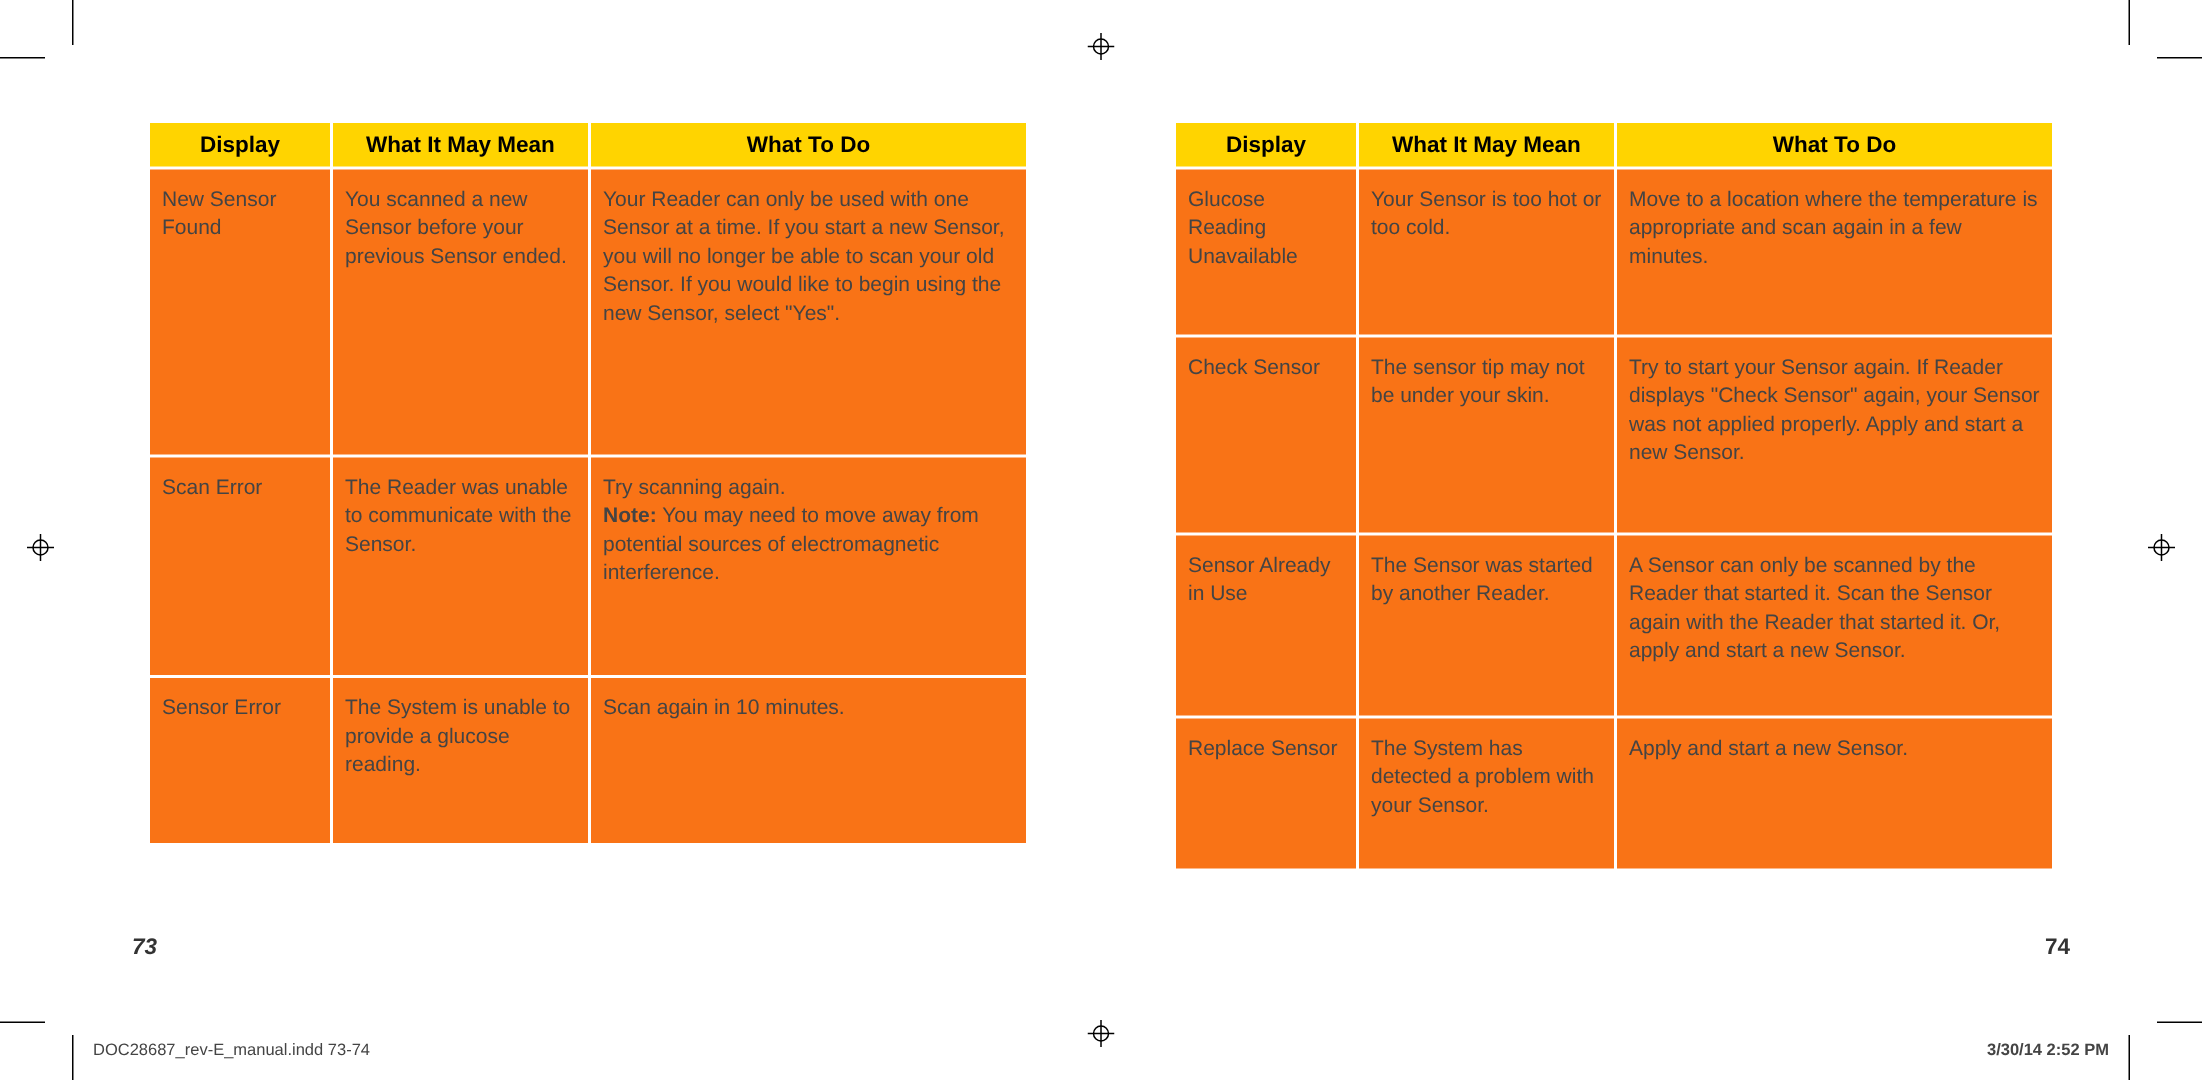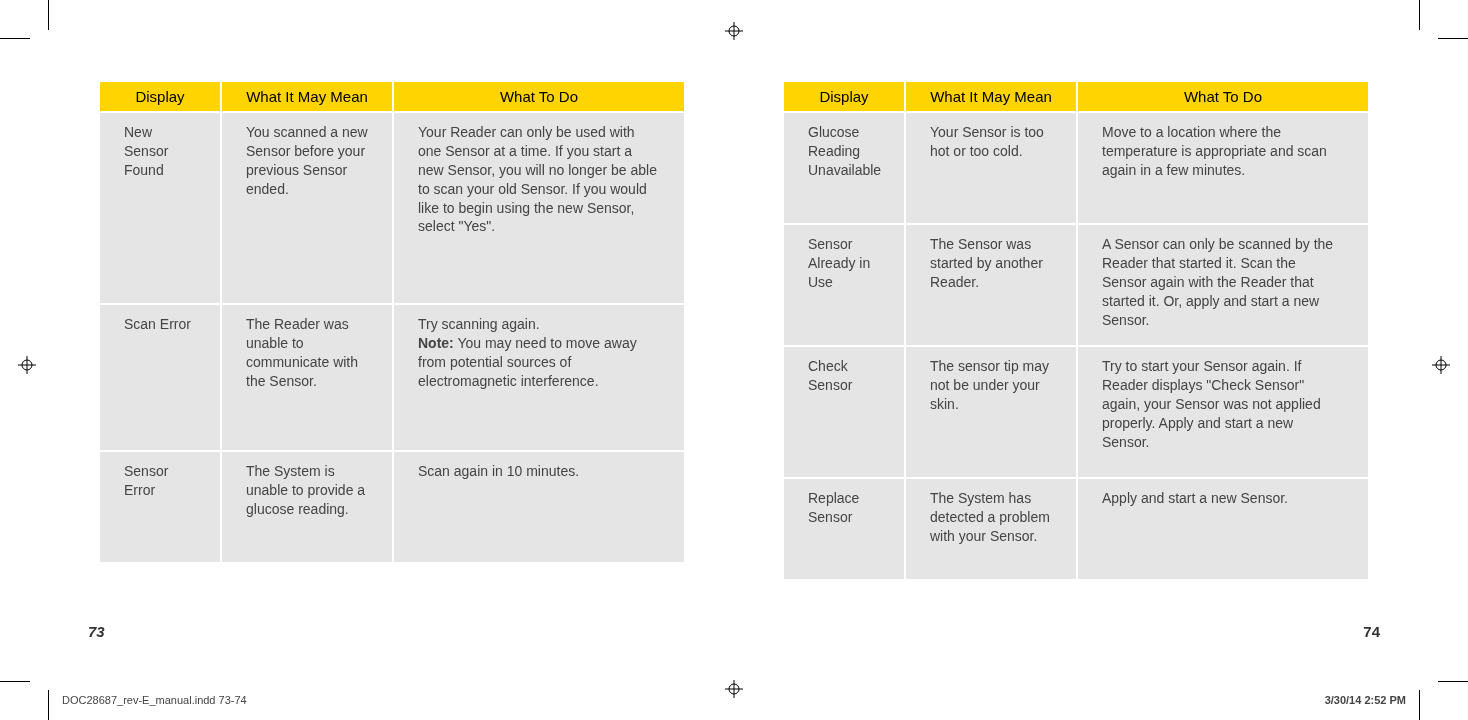--- a/index.html
+++ b/index.html
@@ -5,22 +5,22 @@
   * { box-sizing: border-box; margin: 0; padding: 0; }
   html, body { width: 1468px; height: 720px; background: #fff; font-family: Arial, Helvetica, sans-serif; color: #333; }
   .page { position: relative; width: 1468px; height: 720px; }
   .crop-h { position: absolute; background: #000; height: 1px; }
   .crop-v { position: absolute; background: #000; width: 1px; }
   .reg { position: absolute; width: 18px; height: 18px; }
   .reg svg { width: 18px; height: 18px; display: block; }
   .spread { position: absolute; left: 50px; top: 30px; width: 1368px; height: 620px; display: flex; }
   .leaf { flex: 1 1 50%; padding: 50px 48px 20px 48px; position: relative; }
   table.tbl { width: 100%; border-collapse: separate; border-spacing: 2px; table-layout: fixed; }
-  table.tbl th { background: #ffd400; color: #000; font-weight: normal; font-size: 15px; padding: 6px 10px; text-align: center; }
-  table.tbl td { background: #e5e5e5; color: #444; font-size: 14px; line-height: 1.35; padding: 10px 24px; vertical-align: top; }
+  table.tbl th { background: #ffd400; color: #000; font-weight: bold; font-size: 15px; padding: 6px 10px; text-align: center; }
+  table.tbl td { background: #f97316; color: #444; font-size: 14px; line-height: 1.35; padding: 10px 8px; vertical-align: top; }
   table.tbl col.c1 { width: 120px; }
   table.tbl col.c2 { width: 170px; }
   table.tbl col.c3 { }
   .pgnum { position: absolute; bottom: 10px; font-weight: bold; font-size: 15px; }
   .pgnum.left { left: 38px; font-style: italic; }
   .pgnum.right { right: 38px; margin-top: 12px; }
   .footer { position: absolute; bottom: 14px; font-size: 11px; color: #444; text-align: center; }
   .footer.left { left: 62px; }
   .footer.right { right: 62px; font-weight: bold; }
   .note-strong { font-weight: bold; }
@@ -123,28 +123,28 @@
             <th>What To Do</th>
           </tr>
         </thead>
         <tbody>
           <tr>
             <td style="height:110px">Glucose Reading Unavailable</td>
             <td>Your Sensor is too hot or too cold.</td>
             <td>Move to a location where the temperature is appropriate and scan again in a few minutes.</td>
           </tr>
           <tr>
+            <td style="height:130px">Check Sensor</td>
+            <td>The sensor tip may not be under your skin.</td>
+            <td>Try to start your Sensor again. If Reader displays "Check Sensor" again, your Sensor was not applied properly. Apply and start a new Sensor.</td>
+          </tr>
+          <tr>
             <td style="height:120px">Sensor Already in Use</td>
             <td>The Sensor was started by another Reader.</td>
             <td>A Sensor can only be scanned by the Reader that started it. Scan the Sensor again with the Reader that started it. Or, apply and start a new Sensor.</td>
-          </tr>
-          <tr>
-            <td style="height:130px">Check Sensor</td>
-            <td>The sensor tip may not be under your skin.</td>
-            <td>Try to start your Sensor again. If Reader displays "Check Sensor" again, your Sensor was not applied properly. Apply and start a new Sensor.</td>
           </tr>
           <tr>
             <td style="height:100px">Replace Sensor</td>
             <td>The System has detected a problem with your Sensor.</td>
             <td>Apply and start a new Sensor.</td>
           </tr>
         </tbody>
       </table>
       <div class="pgnum right">74</div>
     </div>

